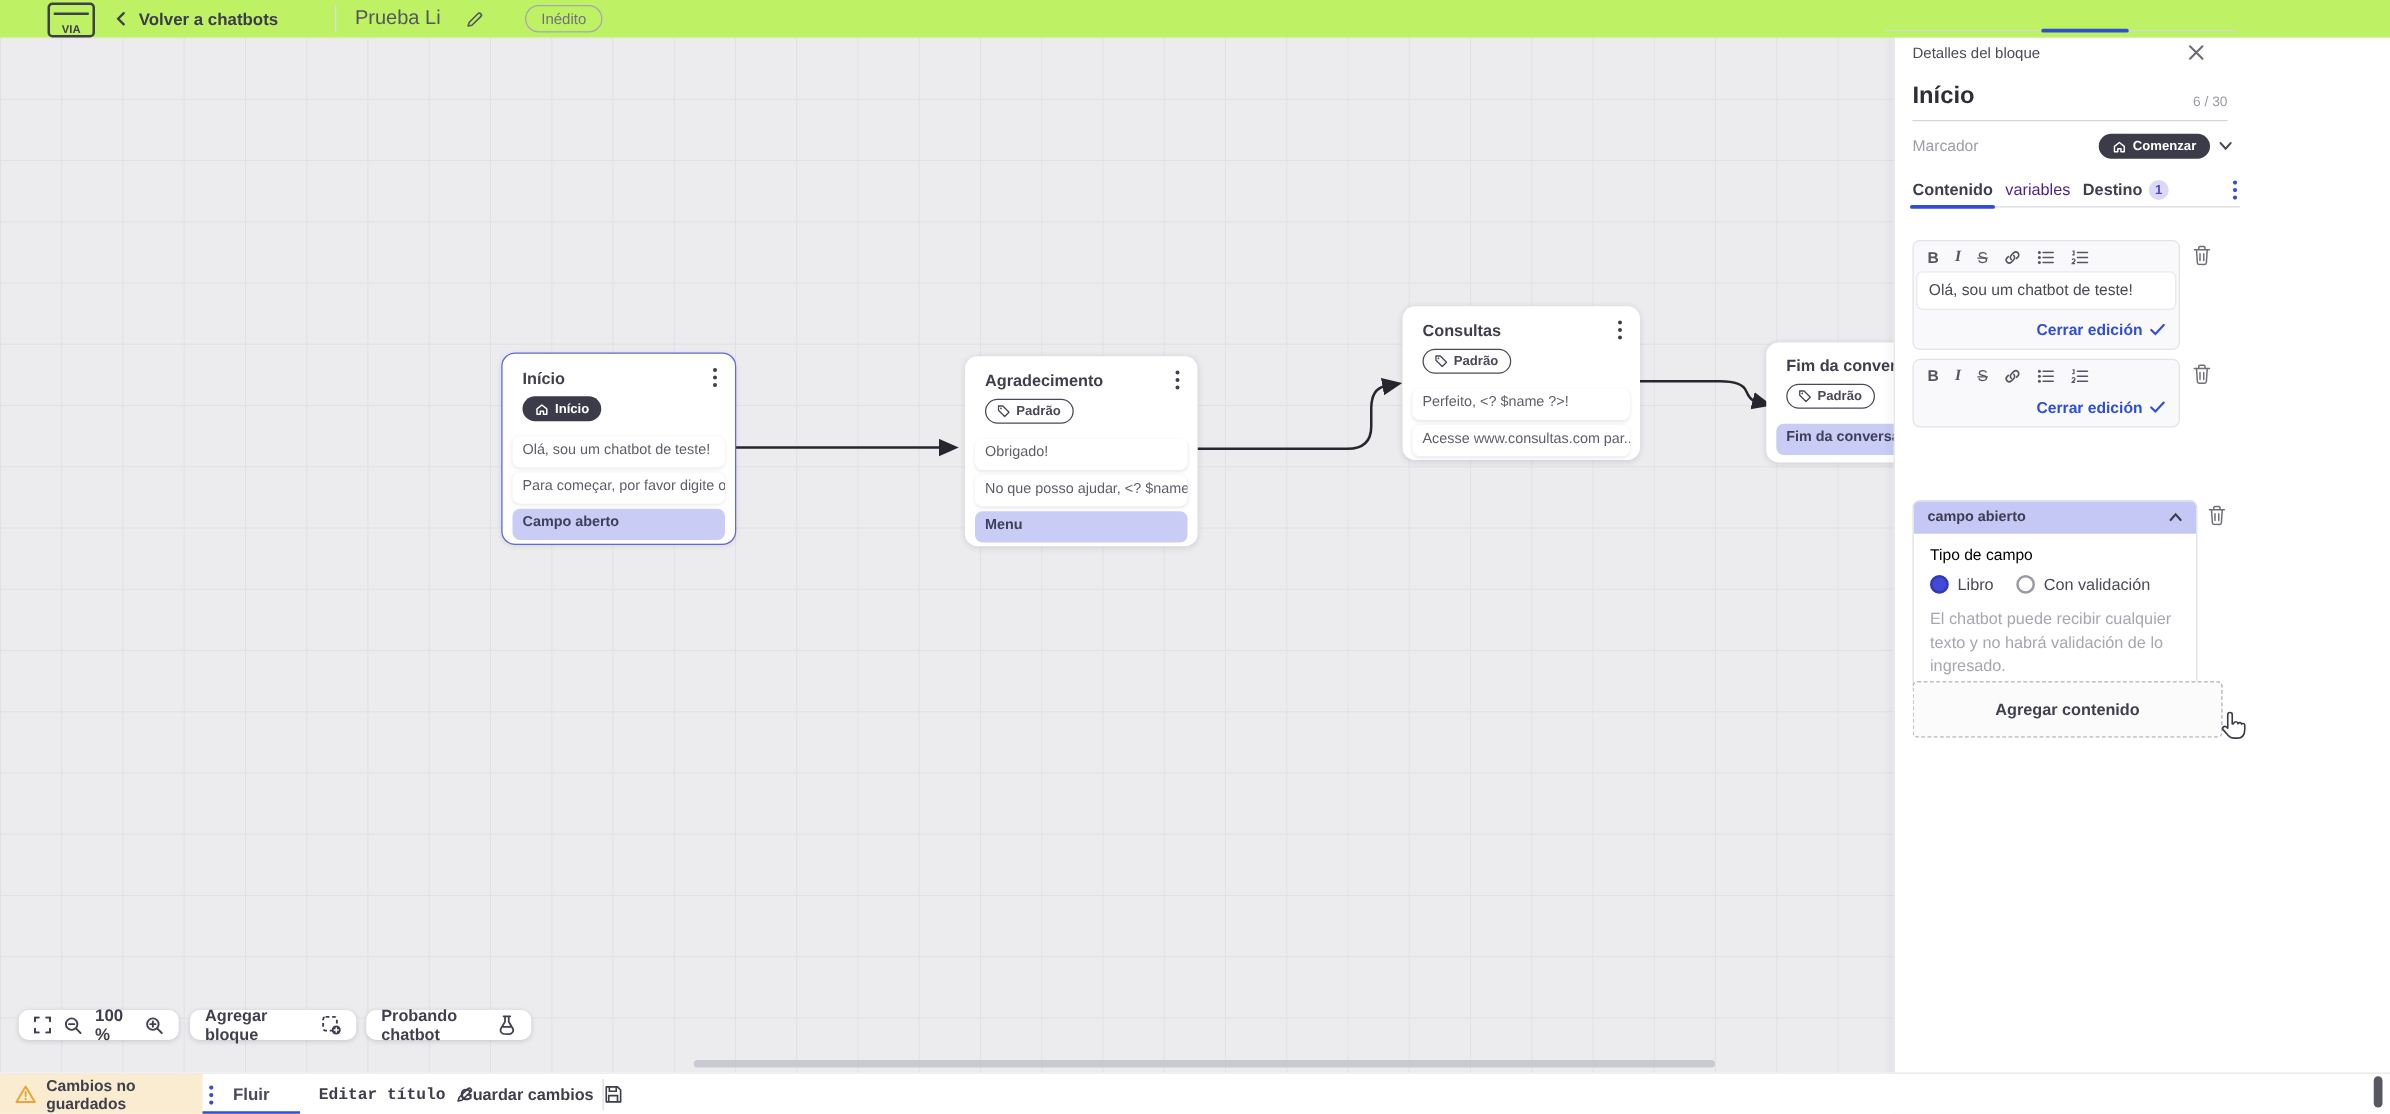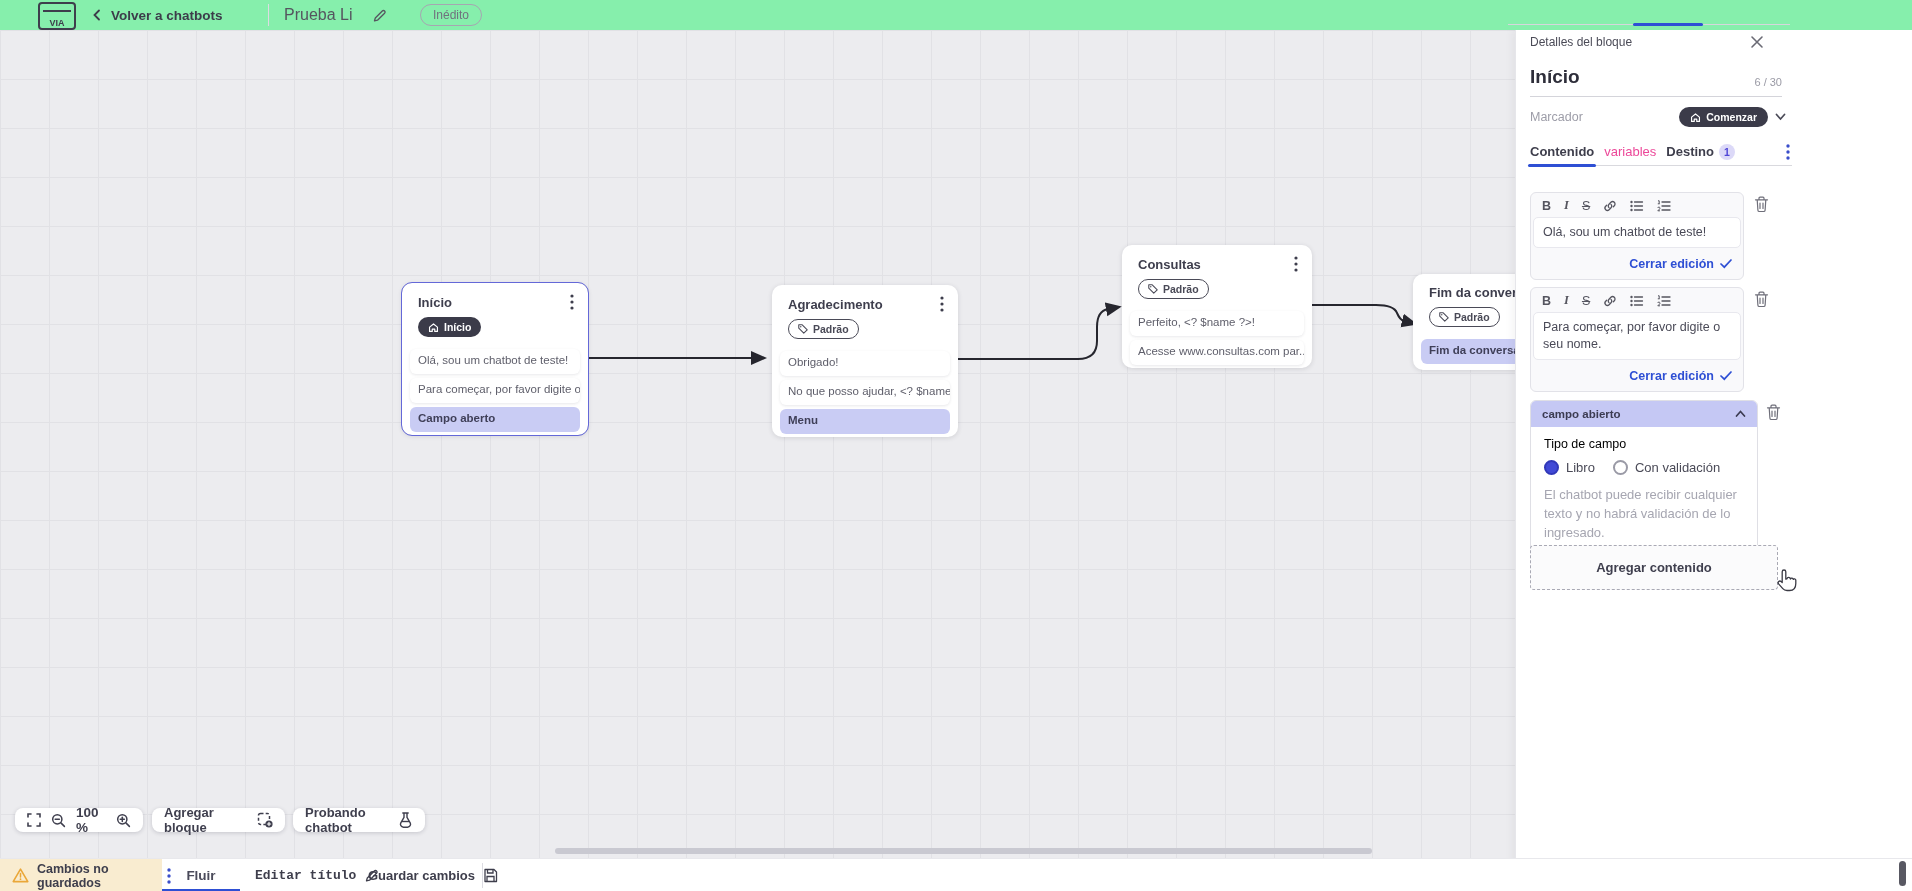--- a/index.html
+++ b/index.html
@@ -1,20 +1,20 @@
 <!DOCTYPE html>
 <html><head>
 <meta charset="utf-8">
 <style>
   html,body{margin:0;padding:0;width:1912px;height:891px;overflow:hidden;
     font-family:"Liberation Sans","DejaVu Sans",sans-serif;background:#fff;}
   .app{position:relative;width:1912px;height:891px;}
 
   
-  .topbar{position:absolute;left:0;top:0;width:1912px;height:30px;background:#86efac;z-index:40;}
+  .topbar{position:absolute;left:0;top:0;width:1912px;height:30px;background:#bef264;z-index:40;}
   .tb-item{position:absolute;top:0;height:30px;display:flex;align-items:center;}
   .logo{left:38px;width:34px;height:24px;top:2px;border:2px solid #3e3e4c;border-radius:4px;
     display:flex;align-items:flex-end;justify-content:center;font-size:9px;font-weight:700;color:#3e3e4c;position:absolute;}
   .logo i{position:absolute;top:3px;left:3px;right:3px;height:3px;border-bottom:2px solid #3e3e4c;}
   .back{left:92px;gap:9px;cursor:pointer;}
   .back-label{font-size:13.5px;font-weight:700;color:#3c3c4a;}
   .tb-divider{left:268px;top:4px;height:22px;width:1px;background:#dcdce2;position:absolute;}
   .bot-title{left:284px;font-size:16px;color:#55555f;}
   .tb-pencil{left:372px;}
   .pill-inedito{left:420px;top:4px;height:20px;padding:0 12px;border:1px solid #a6a6b1;border-radius:999px;
@@ -62,21 +62,21 @@
   .p-title-row{left:14px;top:36px;width:252px;border-bottom:1px solid #d4d4da;padding-bottom:8px;
     display:flex;justify-content:space-between;align-items:flex-end;}
   .p-title{font-size:19px;font-weight:600;color:#2e2e3a;}
   .p-counter{font-size:11px;color:#9a9aa5;}
   .p-marker{left:14px;top:77px;width:256px;display:flex;justify-content:space-between;align-items:center;}
   .p-marker-label{font-size:12.5px;color:#9d9da8;}
   .comenzar-wrap{display:flex;align-items:center;gap:7px;}
   .comenzar{display:inline-flex;align-items:center;gap:5px;background:#3b3b49;color:#fff;border-radius:999px;
     font-size:10.5px;font-weight:700;padding:4px 11px;cursor:pointer;}
   .p-tabs{left:14px;top:108px;width:262px;height:28px;border-bottom:1px solid #d9d9de;display:flex;gap:10px;align-items:center;}
-  .p-tab{font-size:13px;color:#ec4899;cursor:pointer;display:flex;align-items:center;gap:5px;height:28px;position:relative;}
+  .p-tab{font-size:13px;color:#4c1d95;cursor:pointer;display:flex;align-items:center;gap:5px;height:28px;position:relative;}
   .p-tab.active{color:#3e3e4c;font-weight:700;}
   .p-tab.active::after{content:"";position:absolute;left:-2px;right:-2px;bottom:-1px;height:3px;background:#2e4fd4;border-radius:2px;}
   .p-tab.dark{color:#3e3e4c;font-weight:700;}
   .num-badge{width:16px;height:16px;border-radius:50%;background:#dcd9f8;color:#4f46d6;font-size:10.5px;font-weight:700;
     display:flex;align-items:center;justify-content:center;}
   .p-tabs .kebab{margin-left:auto;margin-right:2px;}
 
   .p-blockrow{display:flex;align-items:flex-start;}
   .editor{width:214px;background:#f9f9fb;border:1px solid #e2e2e8;border-radius:6px;box-sizing:border-box;}
   .editor-toolbar{display:flex;align-items:center;gap:13px;padding:5px 11px 3px;color:#55555f;}
@@ -408,21 +408,20 @@
               </svg>
             </span>
           <span class="tb-btn">
               <svg width="14" height="12" viewBox="0 0 14 12">
                 <path d="M1 .8 h1.2 v3 M.8 3.8 h1.8" stroke="#55555f" stroke-width="1" fill="none"></path>
                 <path d="M.8 8 a1.1 1.1 0 1 1 2 .8 L.8 10.8 h2.2" stroke="#55555f" stroke-width="1" fill="none"></path>
                 <path d="M5 2 h8 M5 6 h8 M5 10 h8" stroke="#55555f" stroke-width="1.3" stroke-linecap="round"></path>
               </svg>
             </span>
         </div>
-        <div class="editor-input" style="min-height:34px">Para começar, por favor digite o seu nome.</div>
         <div class="editor-footer">
           <span>Cerrar edición</span>
           <span>
               <svg width="12" height="10" viewBox="0 0 12 10">
                 <polyline points="1,5 4.3,8.2 11,1" fill="none" stroke="#2e4fd4" stroke-width="1.7" stroke-linecap="round"></polyline>
               </svg>
             </span>
         </div>
       </div>
       <span class="trash">

